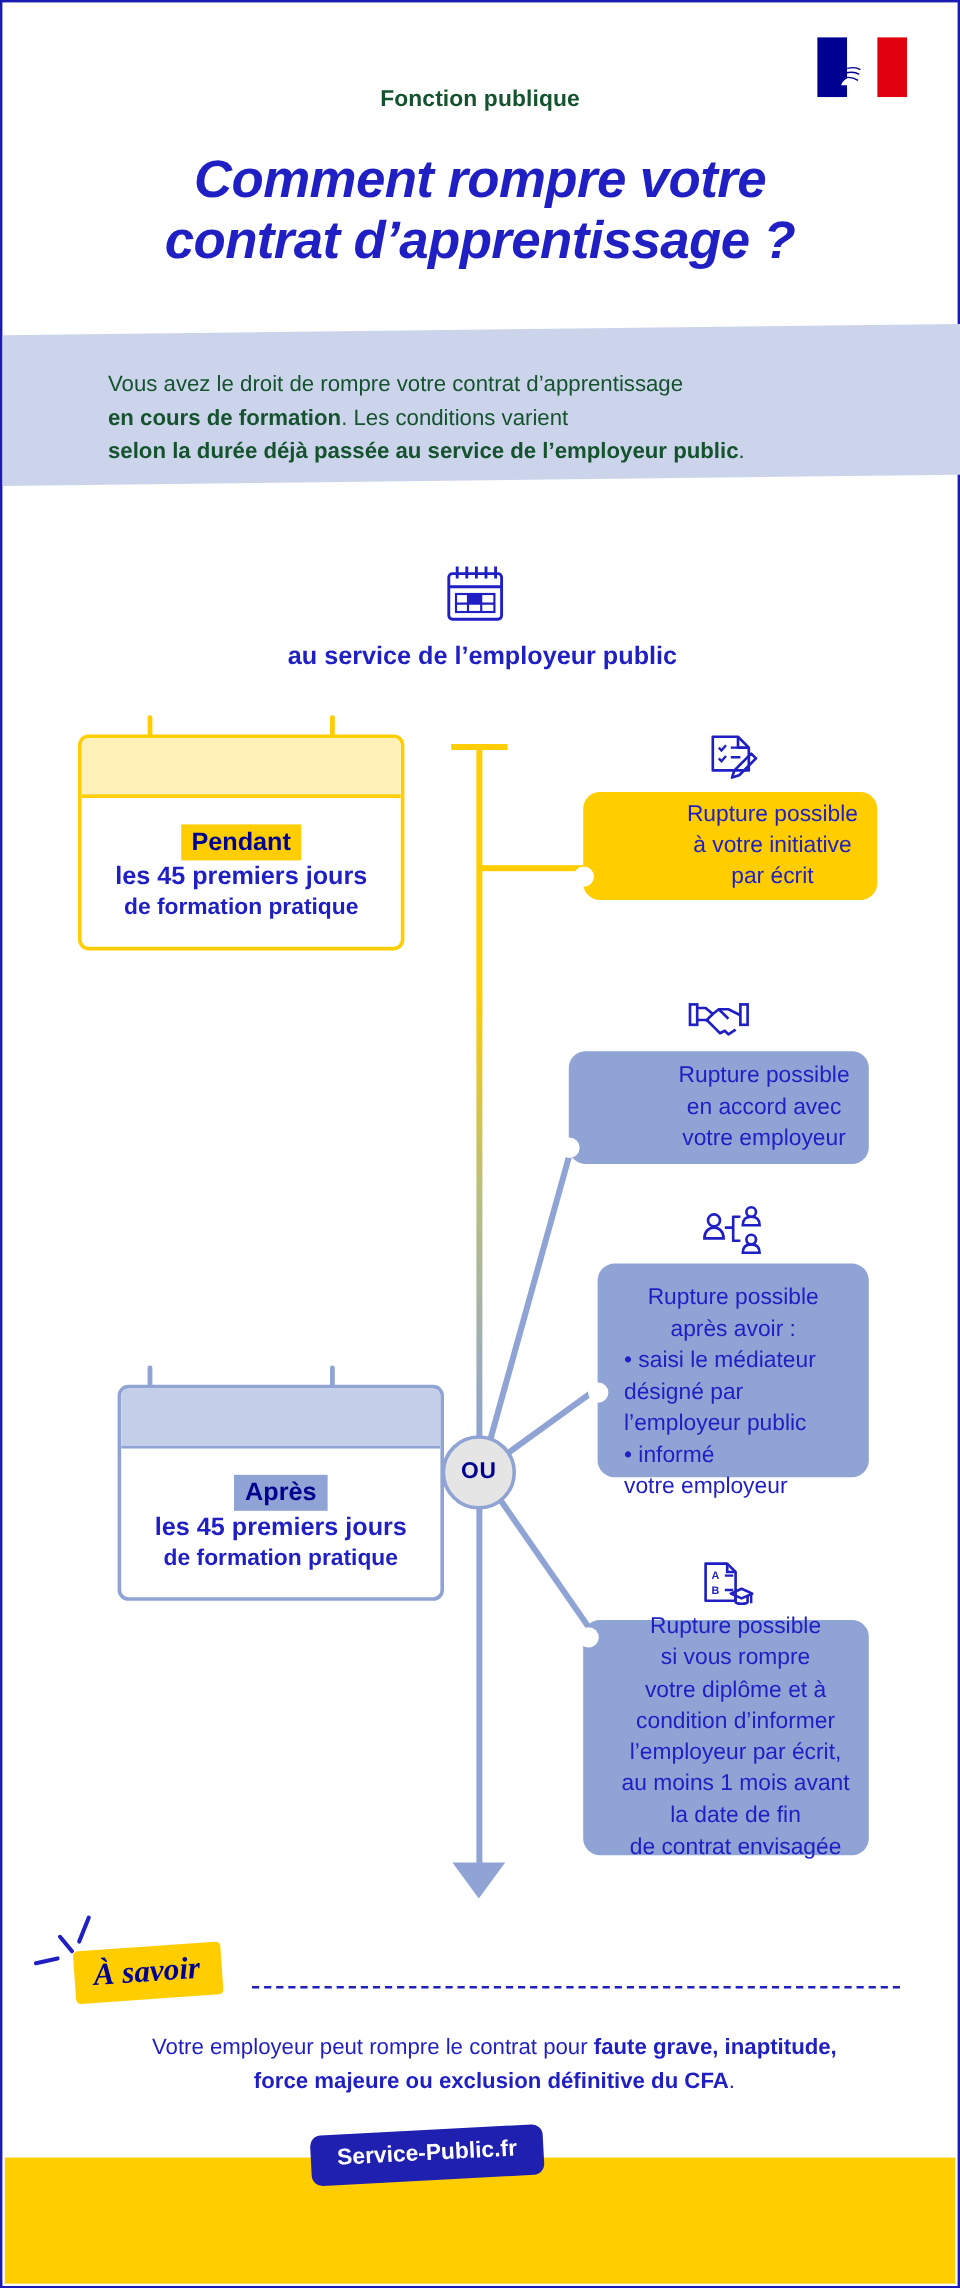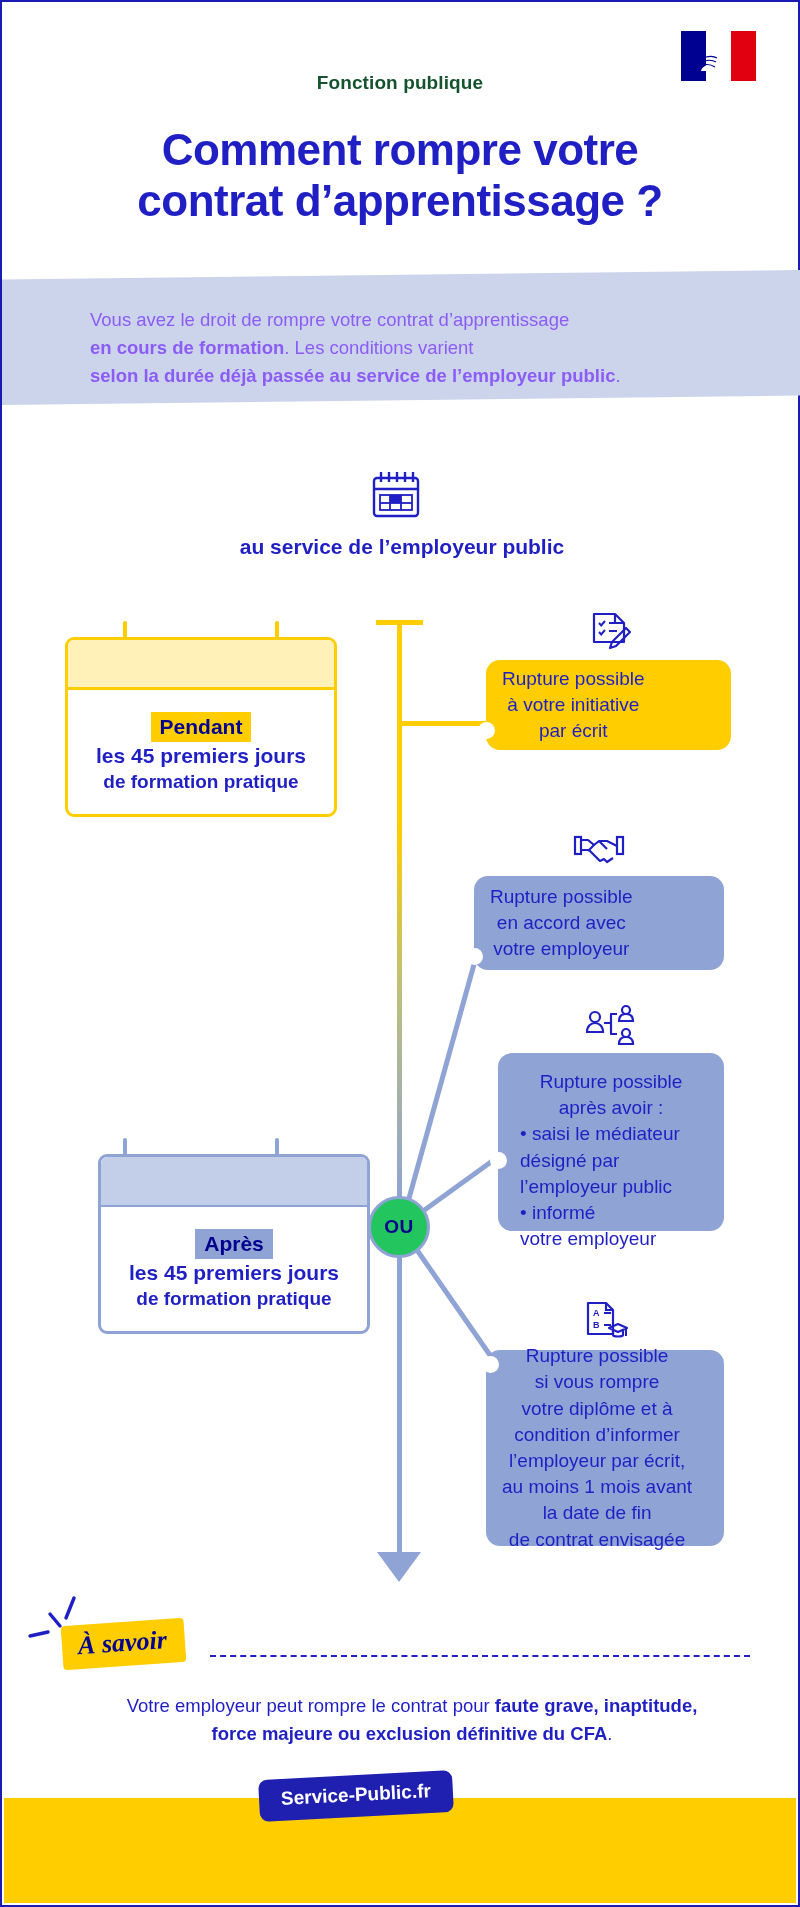--- a/index.html
+++ b/index.html
@@ -31,35 +31,35 @@
   .kicker {
     position: absolute; left: 0; right: 0; top: 70px;
     text-align: center;
     color: #14532d; font-weight: bold; font-size: 19px;
     letter-spacing: .1px;
   }
   .title {
     position: absolute; left: 0; right: 0; top: 122px;
     text-align: center;
     color: #1f1fc4; font-weight: bold; font-size: 44px;
-    line-height: 1.16; letter-spacing: -.5px;
+    line-height: 1.16; letter-spacing: -.5px; font-style: italic;
   }
 
   
   .intro-wrap {
     position: absolute; left: 0; top: 268px; width: 800px; height: 135px;
   }
   .intro-bg {
     position: absolute; inset: 0;
     background: #ccd4ec;
     clip-path: polygon(0 7%, 100% 0, 100% 93%, 0 100%);
   }
   .intro-text {
     position: absolute; left: 88px; top: 36px; width: 640px;
-    color: #8b5cf6; font-size: 18.5px; line-height: 1.52;
+    color: #14532d; font-size: 18.5px; line-height: 1.52;
   }
   .intro-text b { font-weight: bold; }
 
   
   .cal-icon {
     position: absolute; left: 366px; top: 468px; width: 56px; height: 50px;
   }
   .start-label {
     position: absolute; left: 150px; top: 532px; width: 500px;
     text-align: center; color: #1f1fc4;
@@ -85,21 +85,21 @@
   }
   .branch-yellow {
     position: absolute; left: 397px; top: 719px; width: 90px; height: 5px;
     background: #ffcd00;
   }
 
   
   .ou {
     position: absolute; left: 366px; top: 1194px;
     width: 62px; height: 62px; border-radius: 50%;
-    background: #22c55e; border: 3.5px solid #8fa3d4;
+    background: #e5e5e5; border: 3.5px solid #8fa3d4;
     display: flex; align-items: center; justify-content: center;
     color: #00008f; font-weight: bold; font-size: 19px; letter-spacing: .5px;
   }
 
   
   .calcard { position: absolute; }
   .calcard .rings { position: absolute; top: -16px; left: 0; width: 100%; height: 40px; }
   .calcard .ring {
     position: absolute; top: 0; width: 4px; height: 40px; border-radius: 2px;
   }
@@ -110,42 +110,42 @@
   .calcard .band { position: absolute; left: 0; top: 0; width: 100%; }
   .calcard .content {
     position: absolute; left: 0; right: 0; text-align: center;
     color: #1f1fc4; font-weight: bold; font-size: 21px; line-height: 1.3;
   }
   .calcard .content .hl {
     display: inline-block; padding: 1px 9px 2px 9px; font-size: 21px;
   }
   .calcard .content .sub { font-size: 19px; font-weight: bold; }
 
-  #card-pendant { left: 63px; top: 635px; width: 272px; height: 180px; }
+  #card-pendant { left: 63px; top: 610px; width: 272px; height: 180px; }
   #card-pendant .body { border: 3.5px solid #ffcd00; }
   #card-pendant .band { height: 50px; background: #fff1b8; border-bottom: 3px solid #ffcd00; }
   #card-pendant .ring { background: #ffcd00; }
   #card-pendant .content { top: 72px; }
   #card-pendant .hl { background: #ffcd00; color: #000091; }
 
   #card-apres { left: 63px; top: 1152px; width: 272px; height: 180px; }
   #card-apres .body { border: 3px solid #8fa3d4; margin-left: 33px; }
   #card-apres .band { height: 50px; background: #c3cfe8; border-bottom: 2.5px solid #8fa3d4; }
   #card-apres .ring { background: #8fa3d4; }
   #card-apres .content { top: 72px; }
   #card-apres .hl { background: #8fa3d4; color: #00008f; }
 
   
   .outcome { position: absolute; }
   .outcome .icon {
     position: absolute; left: 0; right: 0; display: flex; justify-content: center;
   }
   .outcome .box {
     position: relative; border-radius: 14px;
-    display: flex; align-items: center; justify-content: flex-start;
+    display: flex; align-items: center; justify-content: flex-end;
     text-align: center; font-size: 19px; line-height: 1.38;
     padding: 12px 16px;
   }
   .outcome .dot {
     position: absolute; width: 17px; height: 17px; border-radius: 50%;
     background: #ffffff; z-index: 3;
   }
   .outcome.yellow .box { background: #ffcd00; color: #1f1fc4; }
   .outcome.blue .box { background: #8fa3d4; color: #1f1fc4; }
 

